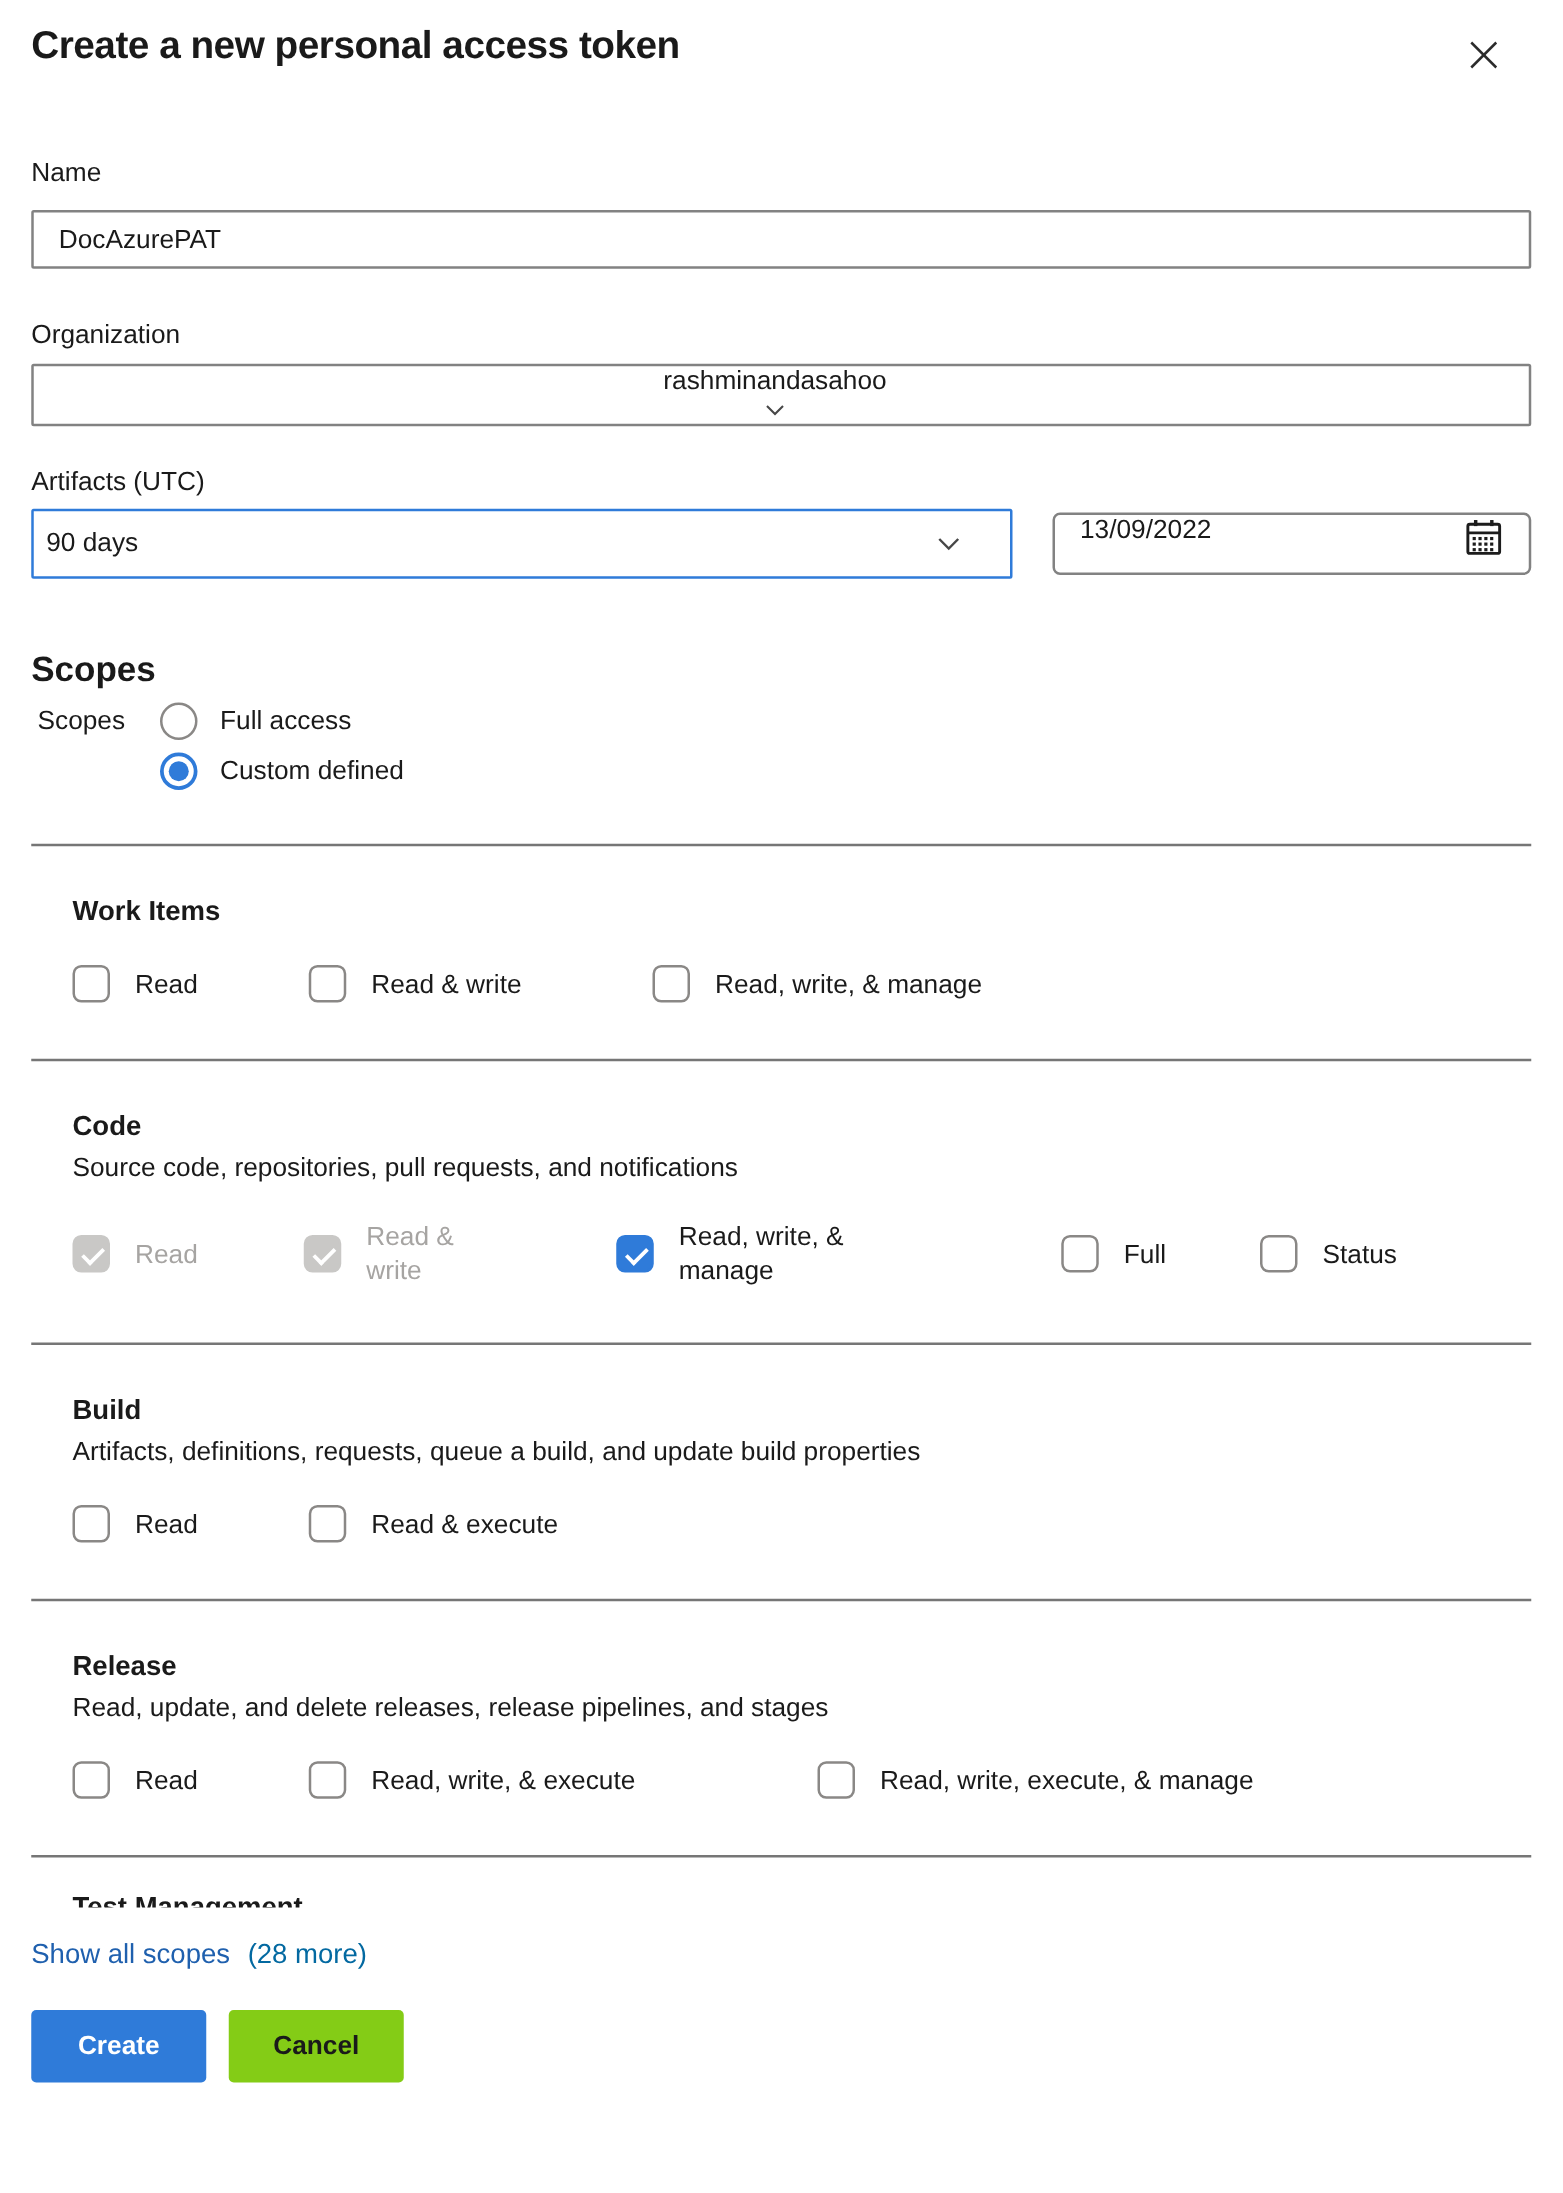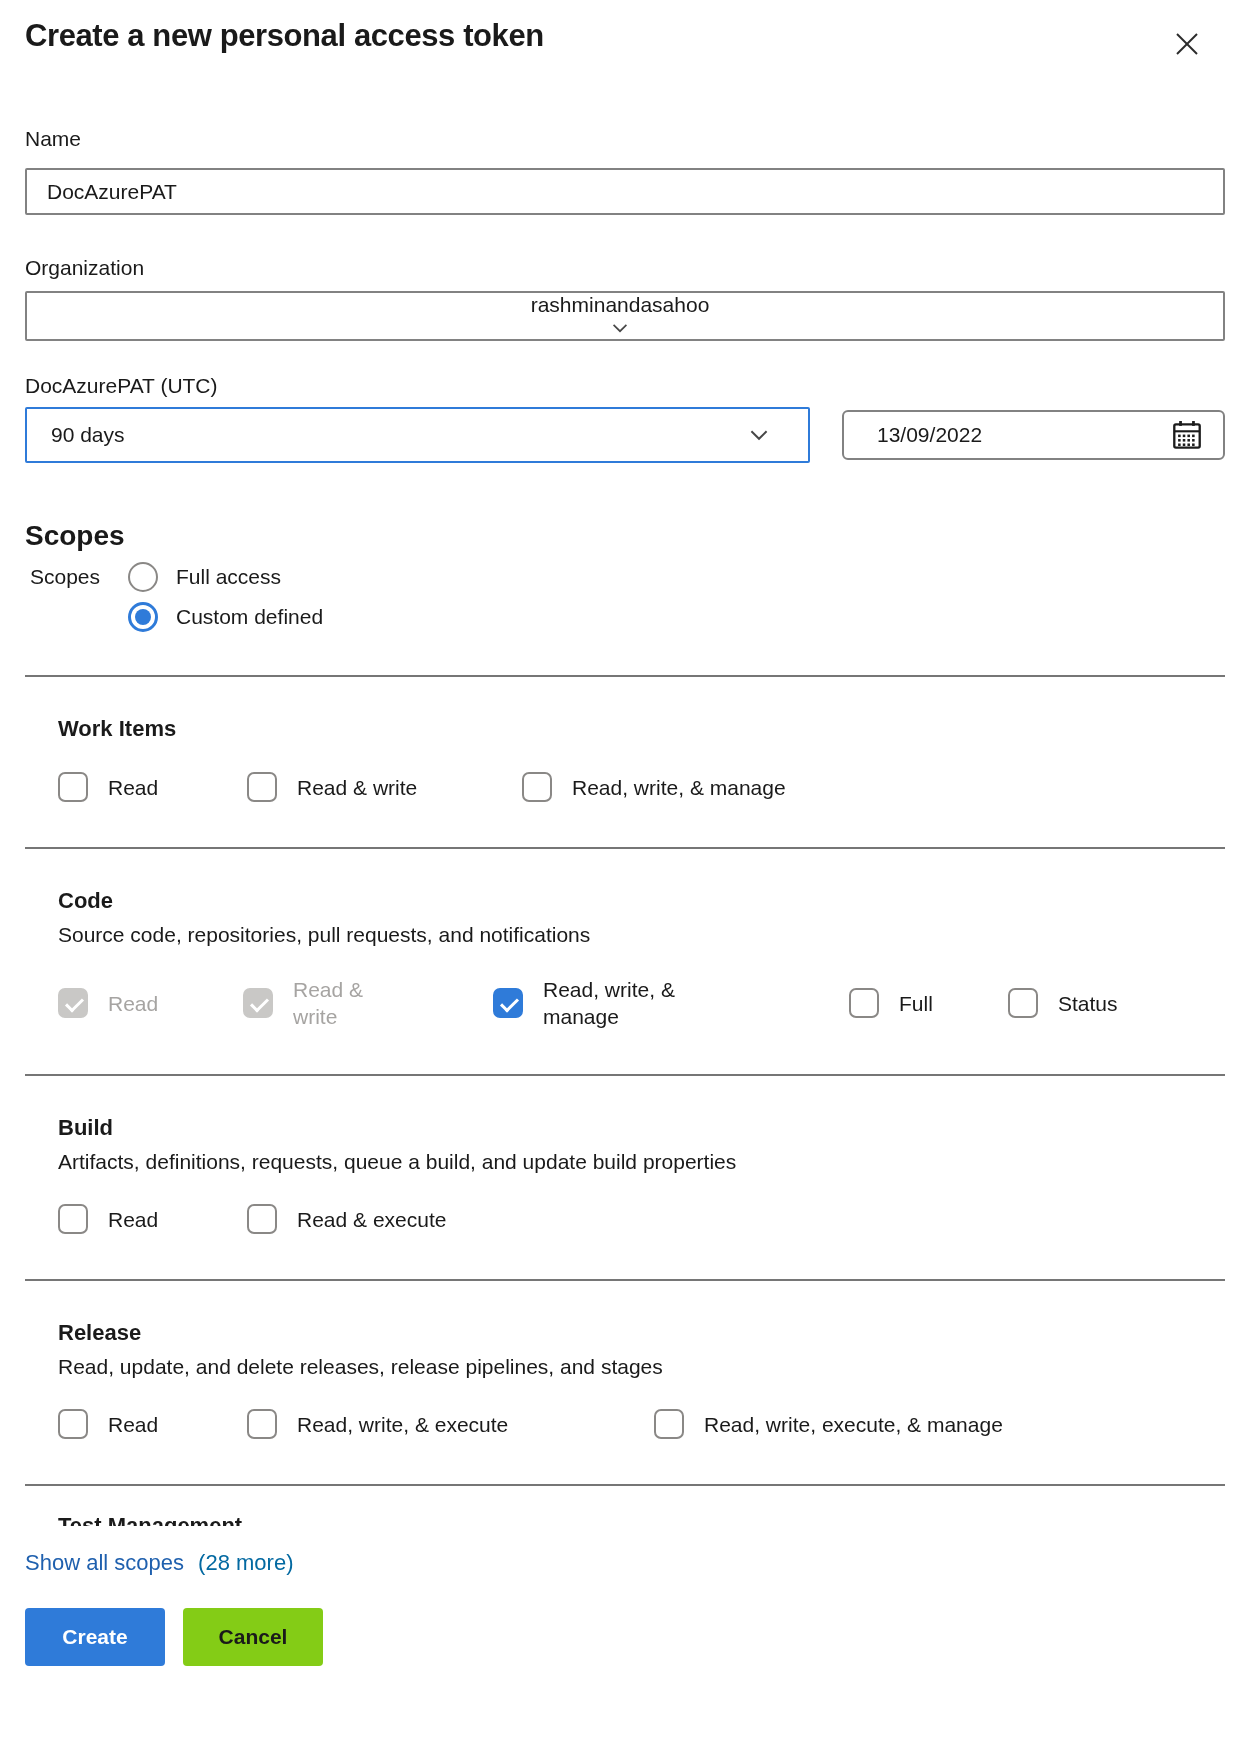--- a/index.html
+++ b/index.html
@@ -39,28 +39,28 @@
   .combo{
     margin-top:10px;height:50px;border:2px solid var(--border);border-radius:2px;
     display:flex;align-items:center;justify-content:space-between;
     padding:0 30px 0 20px;background:#fff;cursor:pointer;flex-direction:column;
   }
   .combo .value{font-size:21px;}
   .exp-row{display:flex;margin-top:8px;}
   .exp-select{
     flex:0 0 785px;height:56px;border:2px solid var(--accent);border-radius:2px;
     display:flex;align-items:center;justify-content:space-between;
-    padding:0 36px 0 24px;background:#fff;cursor:pointer;
+    padding:0 36px 0 10px;background:#fff;cursor:pointer;
   }
   .exp-select .value{font-size:21px;}
   .date-field{
     margin-left:32px;margin-top:3px;flex:1;height:50px;
     border:2px solid var(--border);border-radius:6px;
-    display:flex;align-items:center;justify-content:space-between;
-    padding:0 18px 0 33px;background:#fff;cursor:pointer;
+    display:flex;justify-content:space-between;
+    padding:0 18px 0 20px;background:#fff;cursor:pointer;
   }
   .date-field .value{font-size:21px;}
 
   
   .scopes-heading{font-size:28px;font-weight:700;margin:56px 0 0;line-height:34px;}
   .scopes-sub{font-size:21px;line-height:27px;margin:6px 0 0;}
   .radio-row{display:flex;align-items:center;margin-top:8px;height:32px;}
   .radio-caption{width:103px;padding-left:5px;font-size:21px;flex:none;}
   .radio{
     width:30px;height:30px;border-radius:50%;border:2px solid var(--cb-border);
@@ -139,21 +139,21 @@
   <input class="text-input" readonly="" value="DocAzurePAT" style="">
 
   <label class="field-label lbl-org">Organization</label>
   <div class="combo">
     <span class="value">rashminandasahoo</span>
     <svg width="26" height="26" viewBox="0 0 24 24">
       <path d="M5 8.5 L12 15.5 L19 8.5" fill="none" stroke="#474747" stroke-width="1.8"></path>
     </svg>
   </div>
 
-  <label class="field-label lbl-exp">DocAzurePAT (UTC)</label>
+  <label class="field-label lbl-exp">Artifacts (UTC)</label>
   <div class="exp-row">
     <div class="exp-select">
       <span class="value">90 days</span>
       <svg width="26" height="26" viewBox="0 0 24 24">
         <path d="M5 8.5 L12 15.5 L19 8.5" fill="none" stroke="#474747" stroke-width="1.8"></path>
       </svg>
     </div>
     <div class="date-field">
       <span class="value">13/09/2022</span>
       <svg width="36" height="36" viewBox="0 0 34 34">

